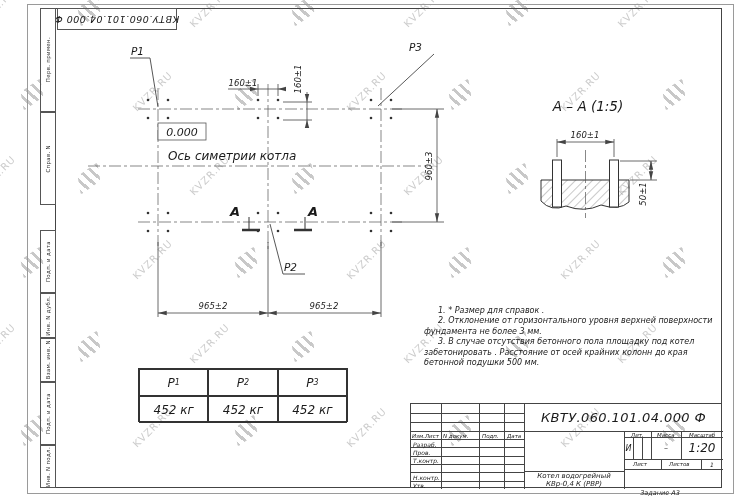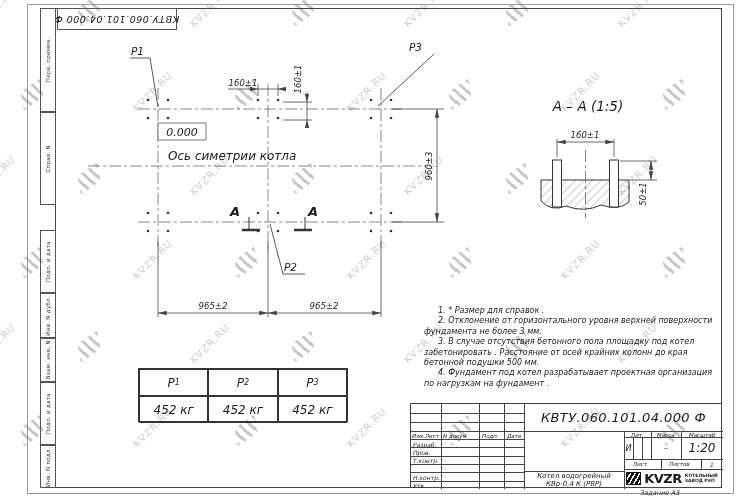--- a/index.html
+++ b/index.html
@@ -259,21 +259,20 @@
       <line x1="651" y1="161" x2="651" y2="180" marker-start="url(#arw)" marker-end="url(#arw)"></line>
     </g>
     <text class="t8" x="585" y="138" text-anchor="middle">160±1</text>
     <text class="t8" transform="translate(646,194) rotate(-90)" text-anchor="middle">50±1</text>
   </svg>
 
   <div class="notes">
     <p>1. * Размер для справок .</p>
     <p>2. Отклонение от горизонтального уровня верхней поверхности фундамента не более 3 мм.</p>
     <p>3. В случае отсутствия бетонного пола площадку под котел забетонировать . Расстояние от осей крайних колонн до края бетонной подушки 500 мм.</p>
-    <p>4. Фундамент под котел разрабатывает проектная организация по нагрузкам на фундамент .</p>
   </div>
 
   <div class="ptable">
     <div class="pc">
         <span>P</span>
         <sub>1</sub>
       </div>
     <div class="pc">
         <span>P</span>
         <sub>2</sub>
@@ -327,22 +326,17 @@
     <div class="ctr tbprod" style="left:115px;top:67px;width:96px;height:18px">Котел водогрейный КВр-0,4 К (РВР)</div>
     <div class="lb" style="left:220px;top:28px">Лит.</div>
     <div class="lb" style="left:246px;top:28px">Масса</div>
     <div class="lb" style="left:278px;top:28px">Масштаб</div>
     <div class="ctr" style="left:213px;top:34px;width:9px;height:20px;font-size:8px">И</div>
     <div class="ctr" style="left:240px;top:34px;width:30px;height:20px;font-size:8px">–</div>
     <div class="ctr" style="left:270px;top:34px;width:42px;height:20px;font-size:12px">1:20</div>
     <div class="lb" style="left:222px;top:57px">Лист</div>
     <div class="lb" style="left:258px;top:57px">Листов</div>
     <div class="ctr" style="left:290px;top:55px;width:22px;height:10px;font-size:6px">1</div>
-    <div class="logo-area">
-      <span class="logo-box"></span>
-      <span class="logo-word">KVZR</span>
-      <span class="factory">КОТЕЛЬНЫЙ ЗАВОД РЭП</span>
-    </div>
   </div>
 
   <div class="format-note">Задание А3</div>
 
 </div>
 
 </body></html>

